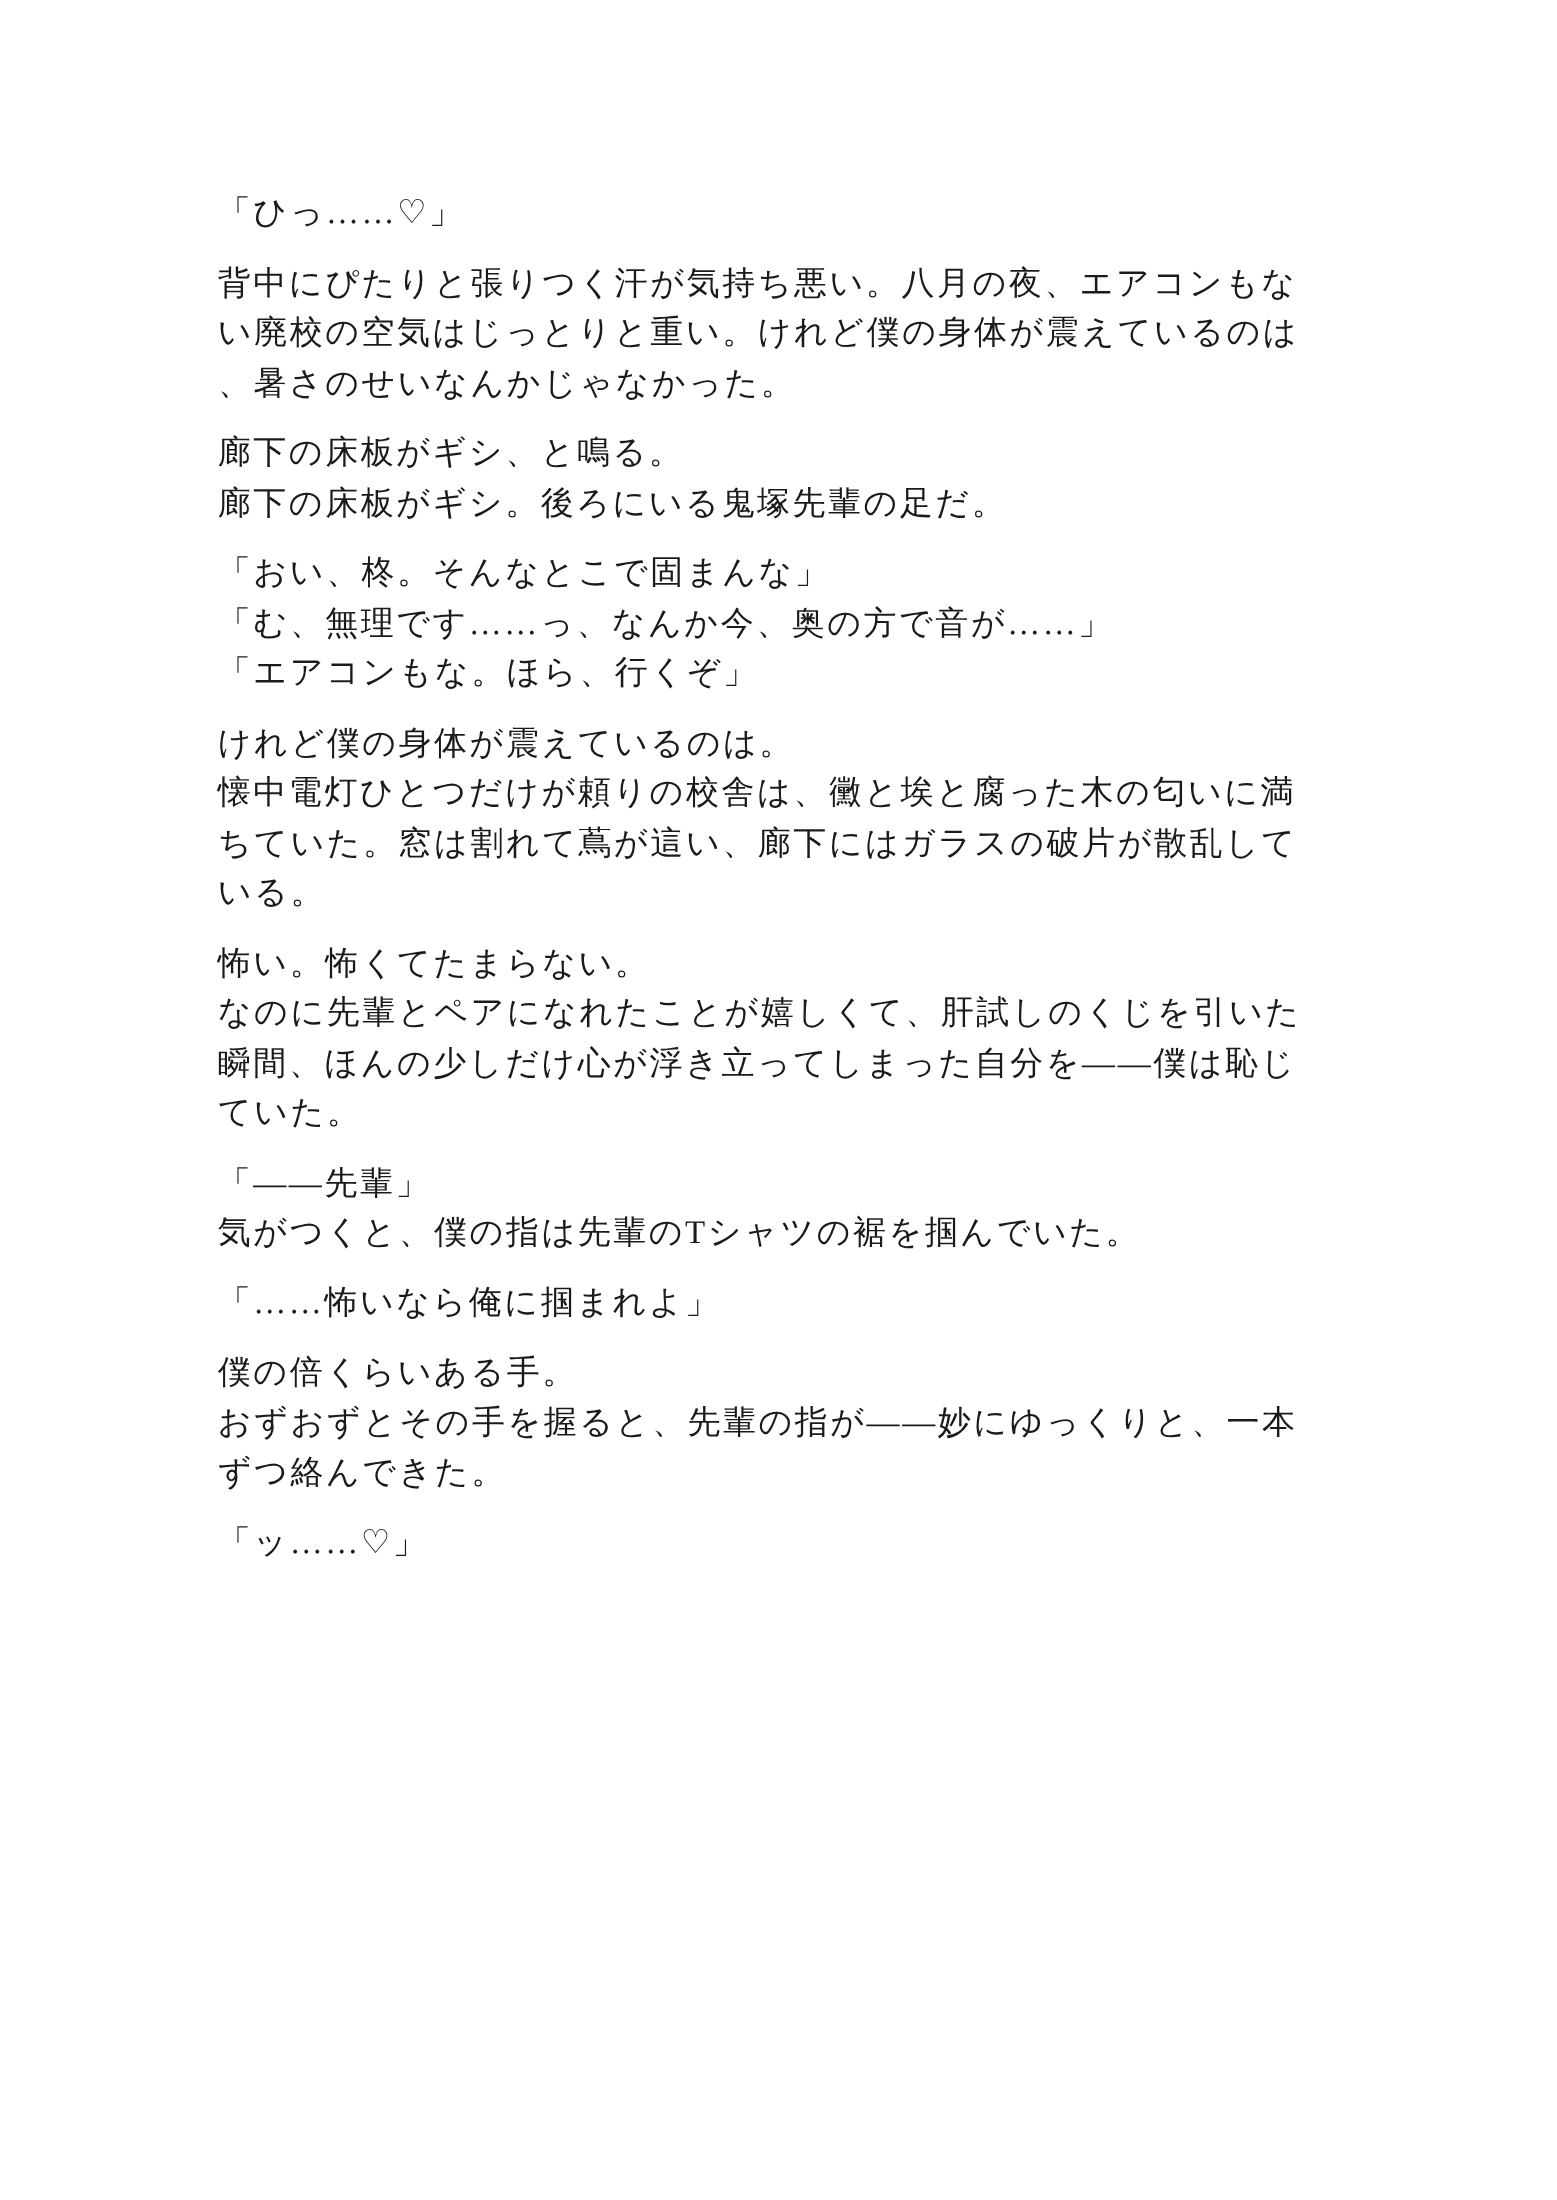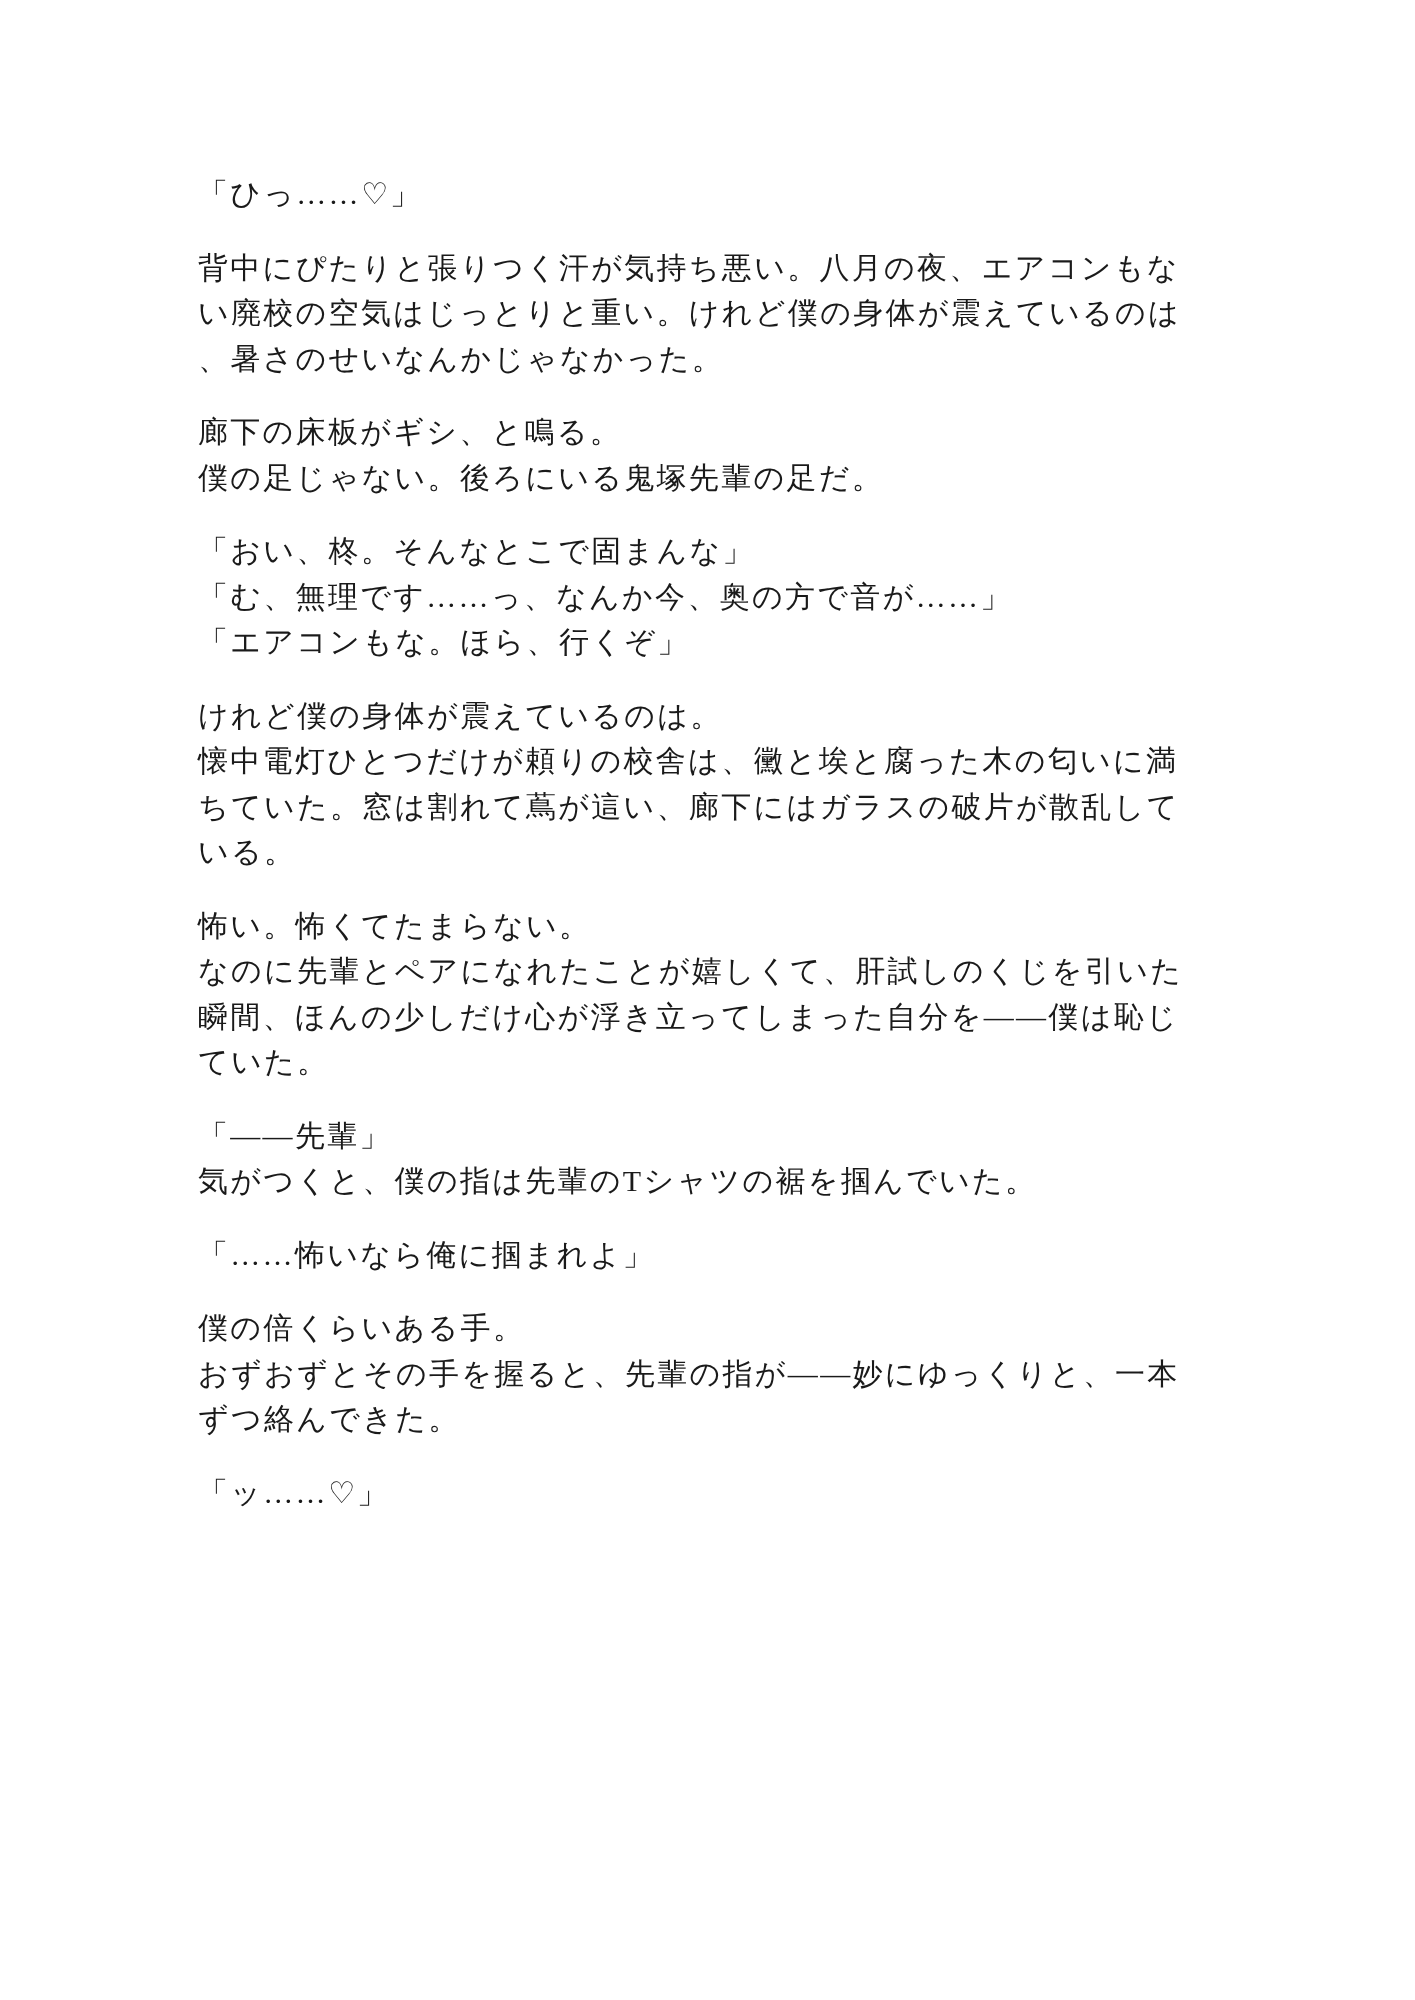--- a/index.html
+++ b/index.html
@@ -20,21 +20,21 @@
     top: 171px;
     width: 1020px;
     font-family: "Liberation Serif", "DejaVu Serif", serif;
     font-size: 30px;
     line-height: 45.5px;
     letter-spacing: 2.3px;
     color: #1a1a1a;
     font-weight: 400;
   }
   .para + .para {
-    margin-top: 28px; 
+    margin-top: 18px; 
   }
   .text-line {
     white-space: pre;
     min-height: 45.5px;
   }
 </style>
 </head>
 <body>
 
 <div class="page">
@@ -42,21 +42,21 @@
       <div class="para">
         <div class="text-line">「ひっ……♡」</div>
       </div>
       <div class="para">
         <div class="text-line">背中にぴたりと張りつく汗が気持ち悪い。八月の夜、エアコンもな</div>
         <div class="text-line">い廃校の空気はじっとりと重い。けれど僕の身体が震えているのは</div>
         <div class="text-line">、暑さのせいなんかじゃなかった。</div>
       </div>
       <div class="para">
         <div class="text-line">廊下の床板がギシ、と鳴る。</div>
-        <div class="text-line">僕の足じゃない。後ろにいる鬼塚先輩の足だ。</div>
+        <div class="text-line">廊下の床板がギシ。後ろにいる鬼塚先輩の足だ。</div>
       </div>
       <div class="para">
         <div class="text-line">「おい、柊。そんなとこで固まんな」</div>
         <div class="text-line">「む、無理です……っ、なんか今、奥の方で音が……」</div>
         <div class="text-line">「エアコンもな。ほら、行くぞ」</div>
       </div>
       <div class="para">
         <div class="text-line">けれど僕の身体が震えているのは。</div>
         <div class="text-line">懐中電灯ひとつだけが頼りの校舎は、黴と埃と腐った木の匂いに満</div>
         <div class="text-line">ちていた。窓は割れて蔦が這い、廊下にはガラスの破片が散乱して</div>

